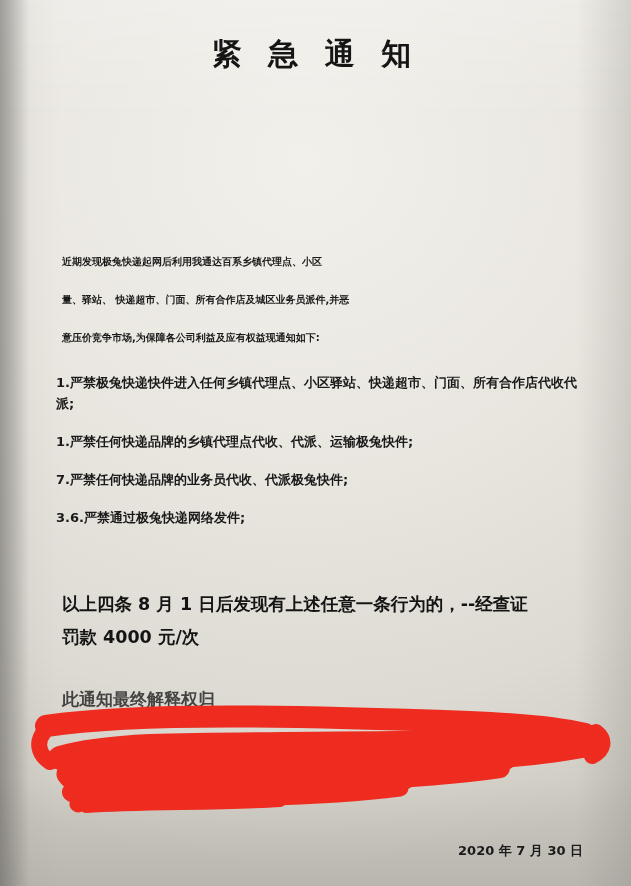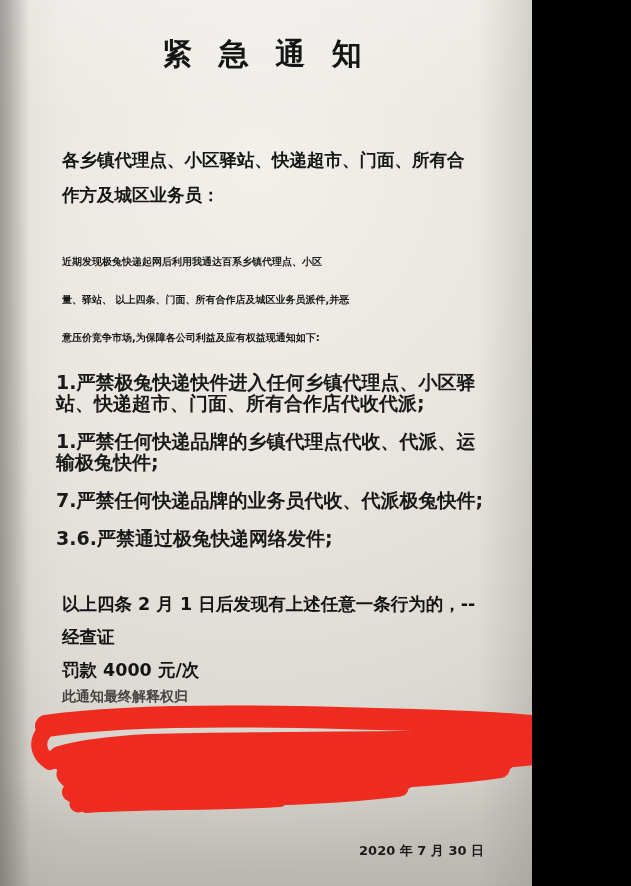--- a/index.html
+++ b/index.html
@@ -5,21 +5,21 @@
   html, body {
     margin: 0;
     padding: 0;
     background: #000;
   }
   body {
     font-family: "Liberation Sans", sans-serif;
   }
   .page {
     position: relative;
-    width: 532px;
+    width: 631px;
     height: 886px;
     overflow: hidden;
     background: #fde047;
   }
   
   .paper {
     position: absolute;
     inset: 0;
     background:
       radial-gradient(ellipse 120% 80% at 48% 18%, #f3f1ec 0%, #eae7e1 45%, #dedbd4 78%, #cfccc4 100%),
@@ -79,21 +79,21 @@
     line-height: 20px;
   }
   .body-block .line.indent-mid {
     text-indent: 0;
   }
   .items {
     position: absolute;
     top: 372px;
     left: 56px;
     right: 44px;
-    font-size: 19px;
+    font-size: 13px;
     font-weight: 700;
     color: #1a1a1a;
     font-family: "DejaVu Sans", sans-serif;
   }
   .items .item {
     margin-bottom: 17px;
     line-height: 21px;
   }
   .penalty {
     position: absolute;
@@ -103,21 +103,21 @@
     font-size: 17.5px;
     font-weight: 700;
     line-height: 33px;
     color: #141414;
     font-family: "DejaVu Sans", sans-serif;
   }
   .final-note {
     position: absolute;
     top: 688px;
     left: 62px;
-    font-size: 14px;
+    font-size: 17px;
     font-weight: 700;
     color: #2a2a2a;
     font-family: "DejaVu Sans", sans-serif;
     opacity: 0.85;
   }
   .date {
     position: absolute;
     bottom: 26px;
     right: 48px;
     font-size: 13px;
@@ -154,37 +154,36 @@
 <body>
 
 <div class="page">
   <div class="paper"></div>
   <div class="edge-dark-left"></div>
 
   <div class="content">
 
     <div class="doc-title">紧 急 通 知</div>
 
-    <div class="addressee">各乡镇代理点、小区驿站、快递超市、门面、所有合作方及城区业务员：</div>
 
     <div class="body-block">
       <div class="line">近期发现极兔快递起网后利用我通达百系乡镇代理点、小区</div>
-      <div class="line indent-mid">量、驿站、 以上四条、门面、所有合作店及城区业务员派件,并恶</div>
+      <div class="line indent-mid">量、驿站、 快递超市、门面、所有合作店及城区业务员派件,并恶</div>
       <div class="line">意压价竞争市场,为保障各公司利益及应有权益现通知如下:</div>
     </div>
 
     <div class="items">
       <div class="item">1.严禁极兔快递快件进入任何乡镇代理点、小区驿站、快递超市、门面、所有合作店代收代派;</div>
       <div class="item">1.严禁任何快递品牌的乡镇代理点代收、代派、运输极兔快件;</div>
       <div class="item">7.严禁任何快递品牌的业务员代收、代派极兔快件;</div>
       <div class="item">3.6.严禁通过极兔快递网络发件;</div>
     </div>
 
     <div class="penalty">
-      <div>以上四条 2 月 1 日后发现有上述任意一条行为的，--经查证</div>
+      <div>以上四条 8 月 1 日后发现有上述任意一条行为的，--经查证</div>
       <div>罚款 4000 元/次</div>
     </div>
 
     <div class="final-note">此通知最终解释权归</div>
 
     <div class="date">2020 年 7 月 30 日</div>
   </div>
 
   <svg class="redaction" viewBox="0 0 631 140" xmlns="http://www.w3.org/2000/svg">
     <g fill="none" stroke="#ef2c1f" stroke-linecap="round" stroke-linejoin="round">

